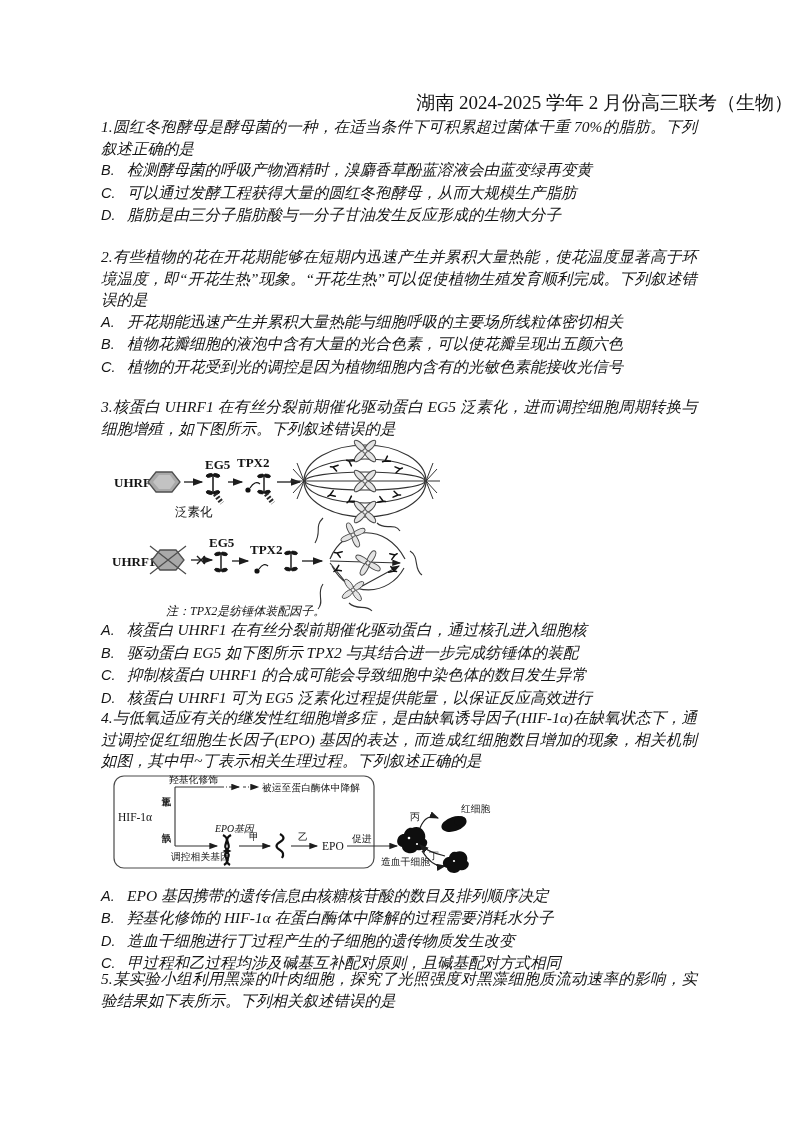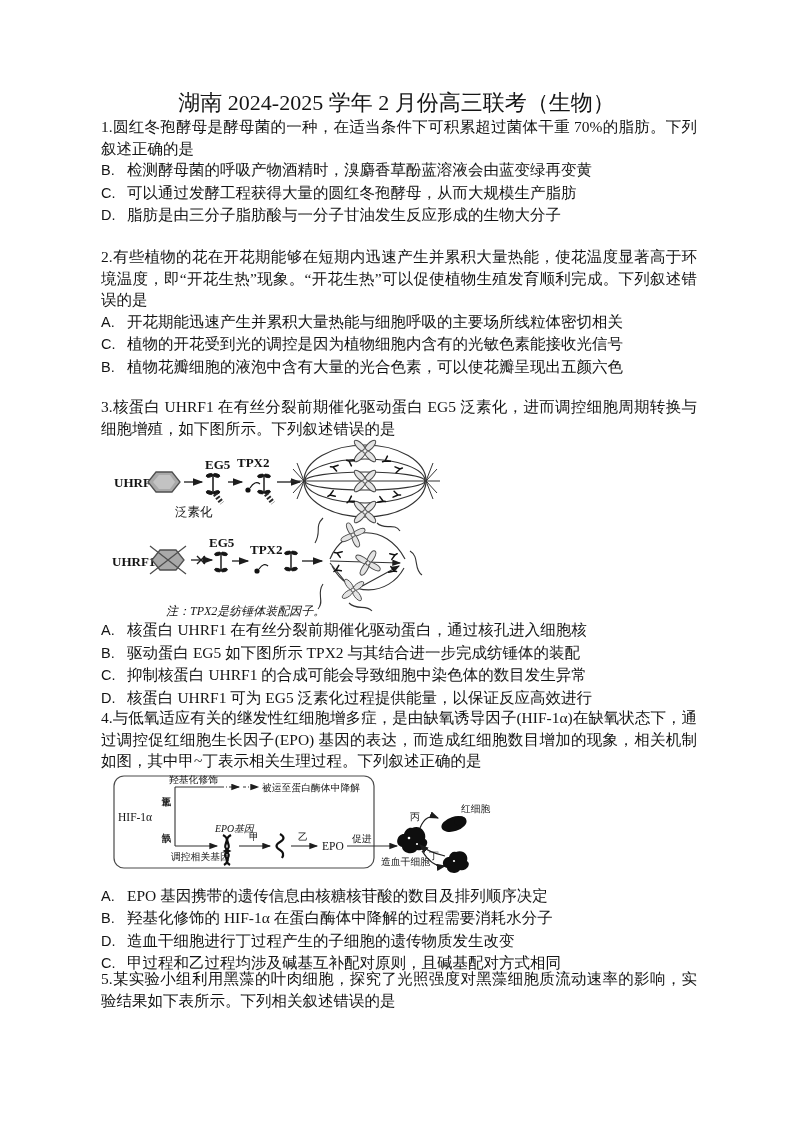--- a/index.html
+++ b/index.html
@@ -2,25 +2,25 @@
 <html><head>
 <meta charset="utf-8">
 <style>
   html,body{margin:0;padding:0;background:#ffffff;}
   .page{
     position:relative;width:793px;height:1122px;background:#ffffff;
     font-family:"Liberation Serif","DejaVu Serif",serif;color:#141414;
     overflow:hidden;
   }
   .title{
-    position:absolute;left:0;right:0;top:92px;text-align:center;
-    font-size:22px;line-height:22px;font-weight:normal;margin:0;
+    position:absolute;left:0;right:0;top:92px;text-align:right;
+    font-size:19px;line-height:22px;font-weight:normal;margin:0;
   }
   .q{position:absolute;left:101px;width:596px;font-size:15.5px;line-height:21.5px;}
-  .q p{margin:0;text-align:justify;}
+  .q p{margin:0;text-align:justify;font-style:italic;}
   .q--1{top:116px}.q--2{top:246px}.q--3{top:396px}.q--4{top:707px}.q--5{top:968px}
   .opt{display:block;white-space:nowrap;text-align:left;}
   .opt .lab{display:inline-block;min-width:20px;padding-right:6px;
     font-family:"Liberation Sans","DejaVu Sans",sans-serif;font-size:14.5px;}
   .fig{display:block;margin-left:8px;}
   svg text{fill:#141414;}
   .flab{font-family:"Liberation Serif","DejaVu Serif",serif;font-size:11px;}
   .flab-s{font-family:"Liberation Serif","DejaVu Serif",serif;font-size:9.8px;}
   .flat{font-family:"Liberation Serif","DejaVu Serif",serif;font-size:13px;font-weight:bold;}
   .flat2{font-family:"Liberation Serif","DejaVu Serif",serif;font-size:11.5px;}
@@ -37,22 +37,22 @@
   <div class="q q--1">
     <p><span>1.</span><span>圆红冬孢酵母是酵母菌的一种，在适当条件下可积累超过菌体干重 70%的脂肪。下列叙述正确的是</span></p>
     <p class="opt"><span class="lab">B.</span><span>检测酵母菌的呼吸产物酒精时，溴麝香草酚蓝溶液会由蓝变绿再变黄</span></p>
     <p class="opt"><span class="lab">C.</span><span>可以通过发酵工程获得大量的圆红冬孢酵母，从而大规模生产脂肪</span></p>
     <p class="opt"><span class="lab">D.</span><span>脂肪是由三分子脂肪酸与一分子甘油发生反应形成的生物大分子</span></p>
   </div>
 
   <div class="q q--2">
     <p><span>2.</span><span>有些植物的花在开花期能够在短期内迅速产生并累积大量热能，使花温度显著高于环境温度，即“开花生热”现象。“开花生热”可以促使植物生殖发育顺利完成。下列叙述错误的是</span></p>
     <p class="opt"><span class="lab">A.</span><span>开花期能迅速产生并累积大量热能与细胞呼吸的主要场所线粒体密切相关</span></p>
+    <p class="opt"><span class="lab">B.</span><span>植物花瓣细胞的液泡中含有大量的光合色素，可以使花瓣呈现出五颜六色</span></p>
     <p class="opt"><span class="lab">C.</span><span>植物的开花受到光的调控是因为植物细胞内含有的光敏色素能接收光信号</span></p>
-    <p class="opt"><span class="lab">B.</span><span>植物花瓣细胞的液泡中含有大量的光合色素，可以使花瓣呈现出五颜六色</span></p>
   </div>
 
   <div class="q q--3">
     <p><span>3.</span><span>核蛋白 UHRF1 在有丝分裂前期催化驱动蛋白 EG5 泛素化，进而调控细胞周期转换与细胞增殖，如下图所示。下列叙述错误的是</span></p>
 
     <svg class="fig" width="345" height="180" viewBox="0 0 345 180">
       <defs>
         <marker id="ah" markerWidth="9" markerHeight="8" refX="7" refY="3" orient="auto">
           <path d="M0,0 L8,3 L0,6 Z" fill="#1d1d1d"></path>
         </marker>

